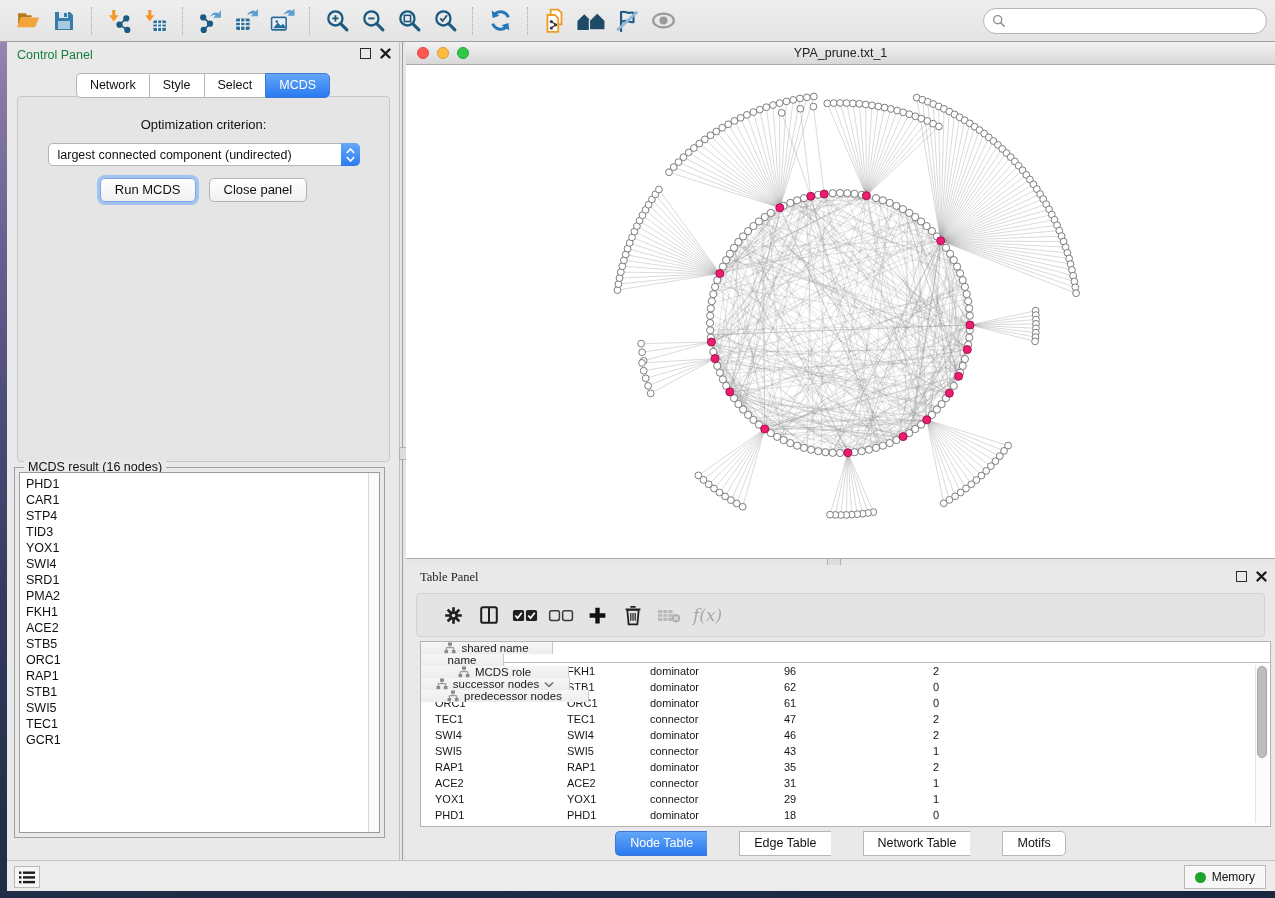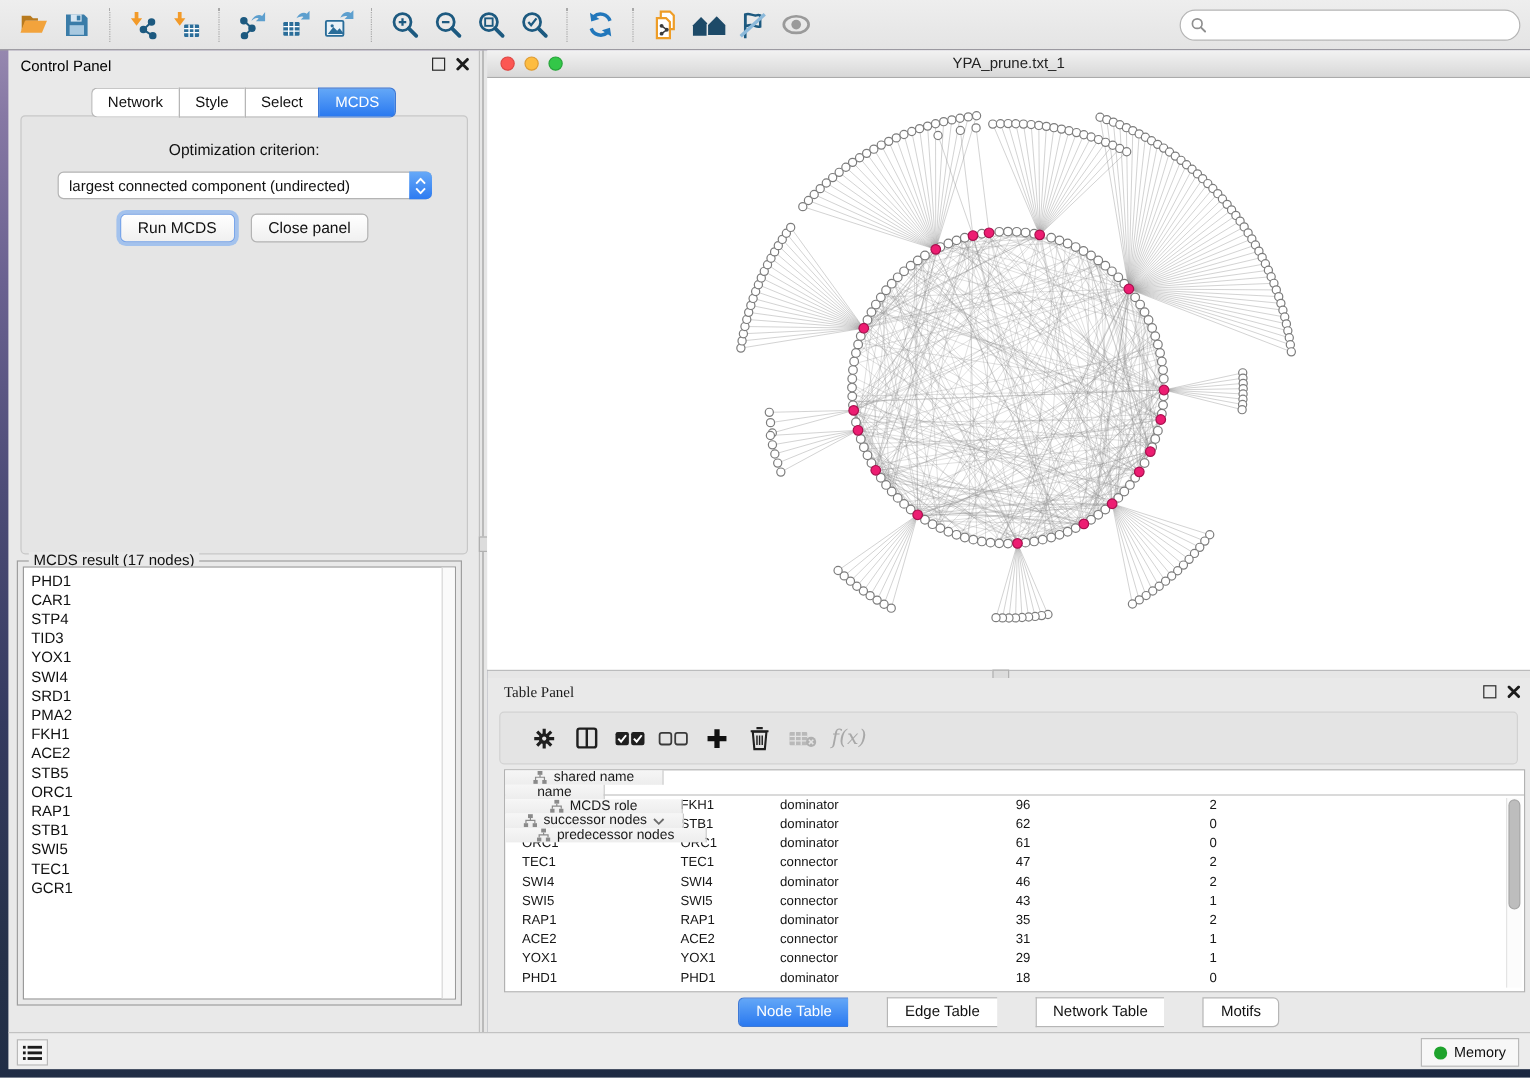--- a/index.html
+++ b/index.html
@@ -26,21 +26,21 @@
     display:flex; align-items:center; padding-left:8px;
   }
   .searchbox input { border:none; outline:none; flex:1; height:20px; font-size:12px; background:transparent; font-family:"Liberation Sans",sans-serif; }
 
   
   .control-panel {
     position:absolute; left:7px; top:42px; width:393px; height:818px;
     background:#e9e9e9; border-right:1px solid #c0c0c0;
   }
   .cp-titlerow { position:relative; height:26px; display:flex; align-items:center; padding:0 10px; }
-  .cp-title { font-size:12.5px; color:#000000; }
+  .cp-title { font-size:12.5px; color:#15803d; }
   .win-btns { position:absolute; right:8px; top:6px; display:flex; gap:9px; align-items:center; }
   .float-btn { width:11px; height:11px; border:1.6px solid #2b2b2b; background:transparent; }
   .close-btn svg { display:block; }
 
   .cp-tabs { position:absolute; left:0; top:31px; width:100%; display:flex; justify-content:center; z-index:2; }
   .cp-tab {
     font-size:12.5px; color:#111; background:#ffffff; border:1px solid #b6b6b6;
     border-right:none; padding:4px 13px 5px; line-height:14px;
   }
   .cp-tab:first-child { border-radius:5px 0 0 5px; }
@@ -136,21 +136,21 @@
   .nt-header { display:flex; height:21px; border-bottom:1px solid #c2c2c2;flex-direction:column; }
   .nt-hcell {
     background:linear-gradient(#f6f6f6,#ededed); border-right:1px solid #c9c9c9;
     display:flex; align-items:center; justify-content:center; gap:5px;
     font-size:11.5px; color:#1a1a1a; position:relative;
   }
   .nt-hcell.filler { background:#ffffff; border-right:none; }
   .nt-row { display:flex; height:16px; }
   .nt-cell { font-size:11px; color:#161616; line-height:16px; white-space:nowrap; overflow:hidden; }
   .nt-cell.left { padding-left:14px; text-align:left; }
-  .nt-cell.num { text-align:center; padding-right:12px; }
+  .nt-cell.num { text-align:left; padding-right:12px; }
   .nt-scrollbar {
     position:absolute; right:2px; top:23px; width:13px; height:158px;
     background:#fcfcfc; border-left:1px solid #e4e4e4;
   }
   .nt-thumb {
     position:absolute; left:1px; top:1px; width:10px; height:92px;
     background:#bdbdbd; border:1px solid #a6a6a6; border-radius:6px;
   }
   .tp-tabs { position:absolute; left:0; top:266px; width:100%; display:flex; justify-content:center;gap:32px; }
   .tp-tab {
@@ -358,21 +358,21 @@
             <path d="M0.8 1l3.7 4 3.7-4" fill="none" stroke="#fff" stroke-width="1.6"></path>
           </svg>
       </span>
     </div>
     <div class="btn-row">
       <button class="pbtn focused">Run MCDS</button>
       <button class="pbtn">Close panel</button>
     </div>
   </div>
   <div class="groupbox">
-    <span class="groupbox-legend">MCDS result (17 nodes)</span>
+    <span class="groupbox-legend">MCDS result (16 nodes)</span>
     <div class="listbox">
         <div class="mcds-item">PHD1</div>
         <div class="mcds-item">CAR1</div>
         <div class="mcds-item">STP4</div>
         <div class="mcds-item">TID3</div>
         <div class="mcds-item">YOX1</div>
         <div class="mcds-item">SWI4</div>
         <div class="mcds-item">SRD1</div>
         <div class="mcds-item">PMA2</div>
         <div class="mcds-item">FKH1</div>

